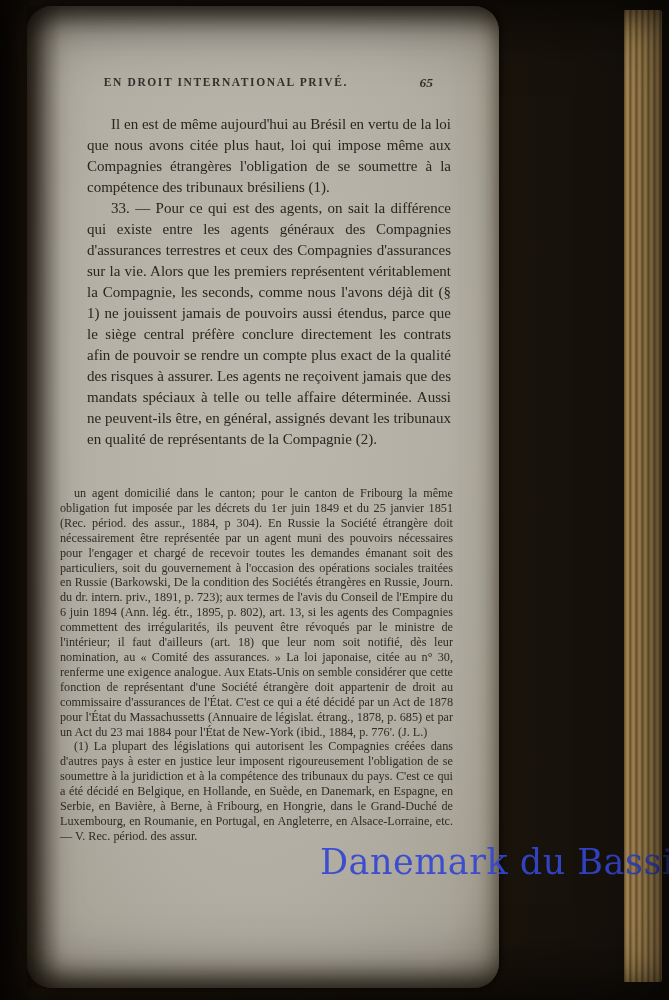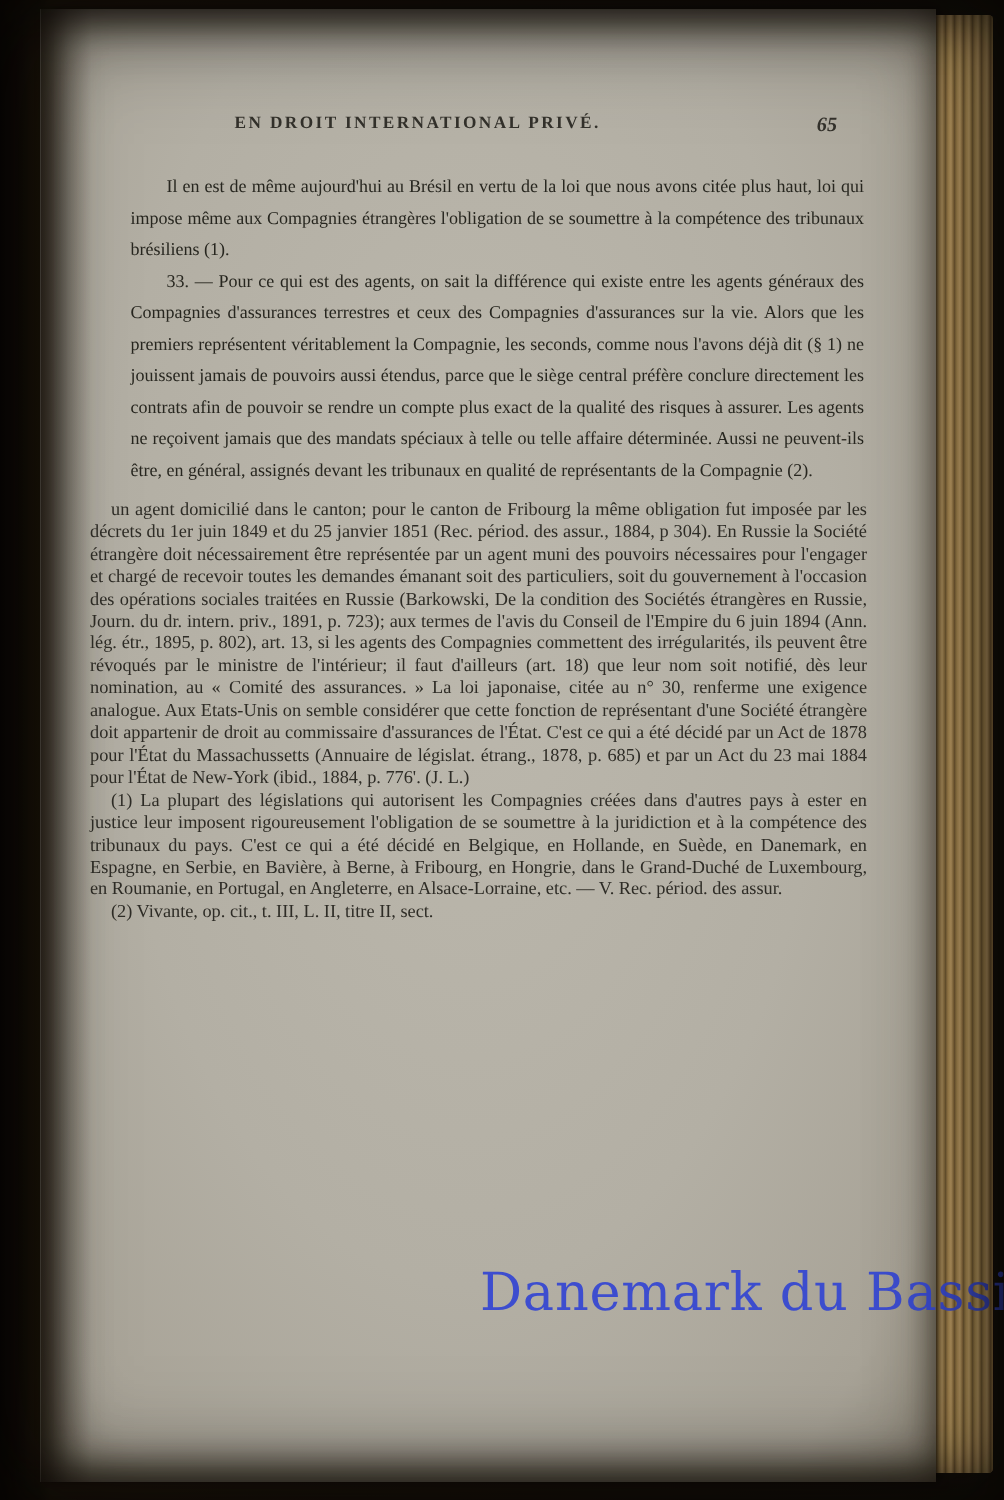--- a/index.html
+++ b/index.html
@@ -35,30 +35,31 @@
     background: repeating-linear-gradient(90deg,
       #67512e 0px, #a5864f 2px, #bd9d66 4px, #7d6236 6px);
     opacity: 0.95;
     border-radius: inherit;
   }
   
   .page {
     position: absolute;
     left: 27px;
     top: 6px;
-    width: 597px;
+    width: 472px;
     height: 982px;
     background:
       radial-gradient(ellipse at 48% 40%, #bcb8ad 0%, #b3afa4 55%, #a8a397 85%, #938d7f 100%);
     box-shadow:
       inset 0 0 45px rgba(70, 58, 36, 0.35),
       inset 14px 0 26px rgba(25, 16, 6, 0.45),
       inset 0 10px 18px rgba(30, 22, 10, 0.30),
       inset 0 -12px 20px rgba(30, 22, 10, 0.35),
       2px 0 6px rgba(0,0,0,0.6);
+    border-radius: 25px;
   }
   
   .page::before {
     content: "";
     position: absolute;
     left: 0; top: 0; bottom: 0;
     width: 34px;
     background: linear-gradient(90deg, rgba(15,10,4,0.55) 0%, rgba(15,10,4,0.18) 55%, rgba(15,10,4,0) 100%);
     pointer-events: none;
   }
@@ -88,31 +89,31 @@
     right: 22px;
     top: -1px;
     font-size: 13.5px;
     font-weight: 700;
     color: #33312b;
     font-style: italic;
   }
   .body {
     margin-top: 16px;
     padding: 0 4px 0 27px;
-    font-size: 12px;
+    font-size: 15px;
     line-height: 21px;
     text-align: justify;
     color: #27261f;
   }
   .body p {
     margin: 0;
     text-indent: 24px;
   }
   .footnotes {
-    margin-top: 8px;
+    margin-top: 36px;
     padding: 0 2px 0 0;
     font-size: 12.2px;
     line-height: 14.9px;
     text-align: justify;
     color: #2e2c26;
   }
   .footnotes p {
     margin: 0;
     text-indent: 14px;
   }
@@ -158,21 +159,20 @@
       </div>
 
       <div class="body">
         <p>Il en est de même aujourd'hui au Brésil en vertu de la loi que nous avons citée plus haut, loi qui impose même aux Compagnies étrangères l'obligation de se soumettre à la compétence des tribunaux brésiliens (1).</p>
         <p>33. — Pour ce qui est des agents, on sait la différence qui existe entre les agents généraux des Compagnies d'assurances terrestres et ceux des Compagnies d'assurances sur la vie. Alors que les premiers représentent véritablement la Compagnie, les seconds, comme nous l'avons déjà dit (§ 1) ne jouissent jamais de pouvoirs aussi étendus, parce que le siège central préfère conclure directement les contrats afin de pouvoir se rendre un compte plus exact de la qualité des risques à assurer. Les agents ne reçoivent jamais que des mandats spéciaux à telle ou telle affaire déterminée. Aussi ne peuvent-ils être, en général, assignés devant les tribunaux en qualité de représentants de la Compagnie (2).</p>
       </div>
 
       <div class="footnotes">
         <p>un agent domicilié dans le canton; pour le canton de Fribourg la même obligation fut imposée par les décrets du 1er juin 1849 et du 25 janvier 1851 (Rec. périod. des assur., 1884, p 304). En Russie la Société étrangère doit nécessairement être représentée par un agent muni des pouvoirs nécessaires pour l'engager et chargé de recevoir toutes les demandes émanant soit des particuliers, soit du gouvernement à l'occasion des opérations sociales traitées en Russie (Barkowski, De la condition des Sociétés étrangères en Russie, Journ. du dr. intern. priv., 1891, p. 723); aux termes de l'avis du Conseil de l'Empire du 6 juin 1894 (Ann. lég. étr., 1895, p. 802), art. 13, si les agents des Compagnies commettent des irrégularités, ils peuvent être révoqués par le ministre de l'intérieur; il faut d'ailleurs (art. 18) que leur nom soit notifié, dès leur nomination, au « Comité des assurances. » La loi japonaise, citée au n° 30, renferme une exigence analogue. Aux Etats-Unis on semble considérer que cette fonction de représentant d'une Société étrangère doit appartenir de droit au commissaire d'assurances de l'État. C'est ce qui a été décidé par un Act de 1878 pour l'État du Massachussetts (Annuaire de législat. étrang., 1878, p. 685) et par un Act du 23 mai 1884 pour l'État de New-York (ibid., 1884, p. 776'. (J. L.)</p>
         <p>(1) La plupart des législations qui autorisent les Compagnies créées dans d'autres pays à ester en justice leur imposent rigoureusement l'obligation de se soumettre à la juridiction et à la compétence des tribunaux du pays. C'est ce qui a été décidé en Belgique, en Hollande, en Suède, en Danemark, en Espagne, en Serbie, en Bavière, à Berne, à Fribourg, en Hongrie, dans le Grand-Duché de Luxembourg, en Roumanie, en Portugal, en Angleterre, en Alsace-Lorraine, etc. — V. Rec. périod. des assur.</p>
-        <p>(2) Vivante, op. cit., t. III, L. II, titre II, sect.</p>
       </div>
 
     </div>
   </div>
 
   <div class="watermark">Danemark du Bassin</div>
 
   <div class="vignette"></div>
 
 </div>

